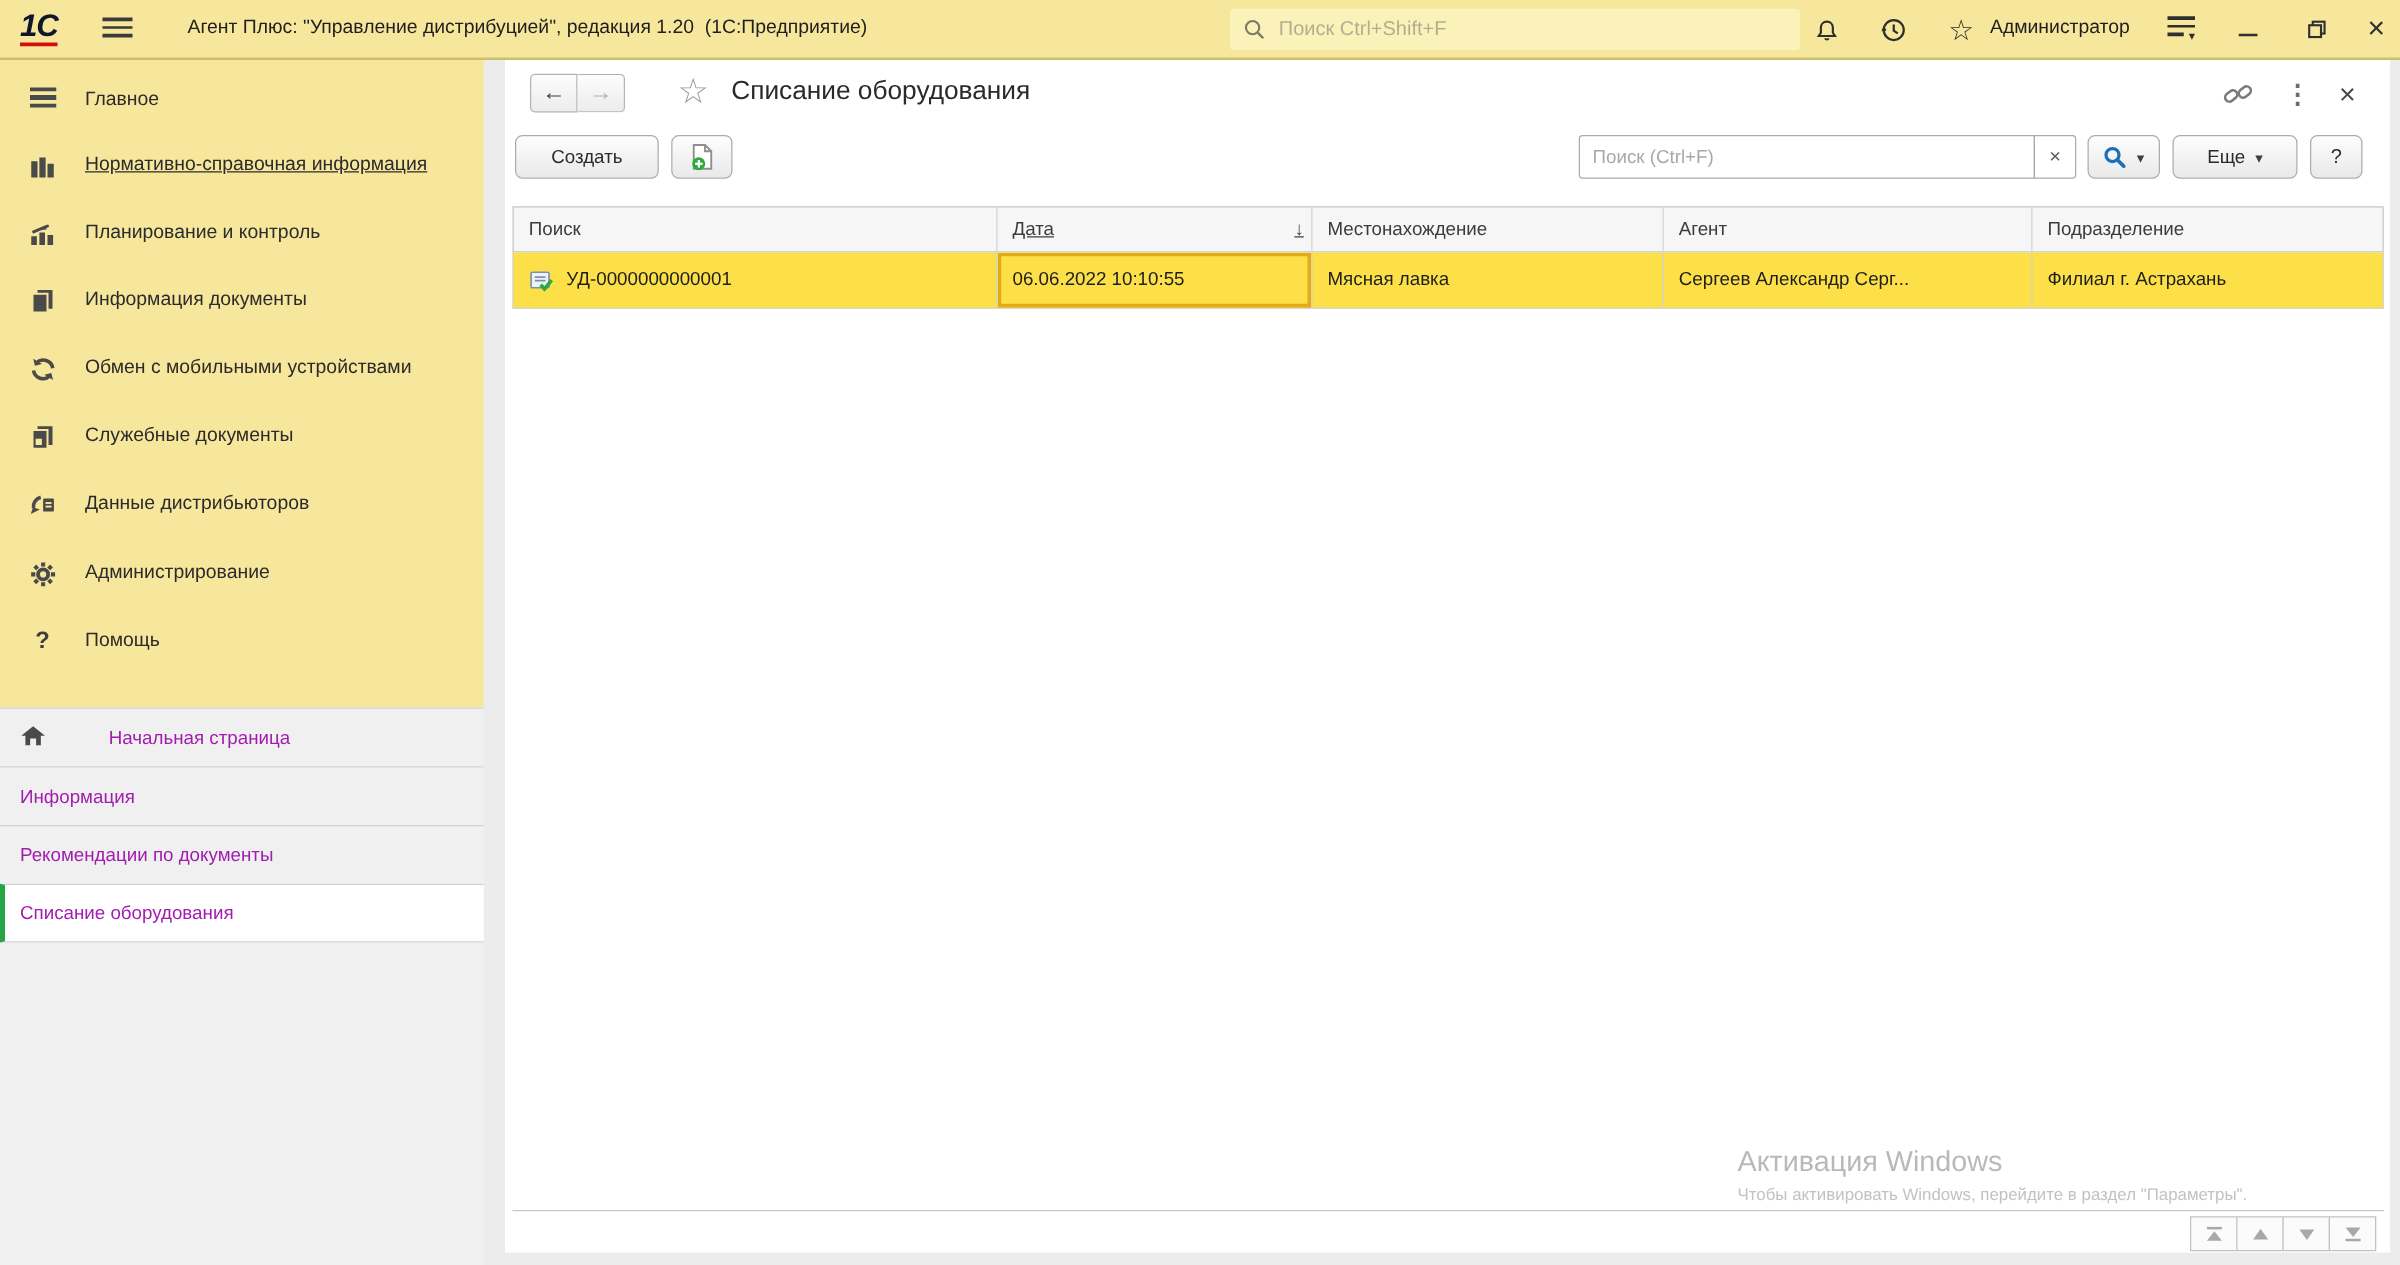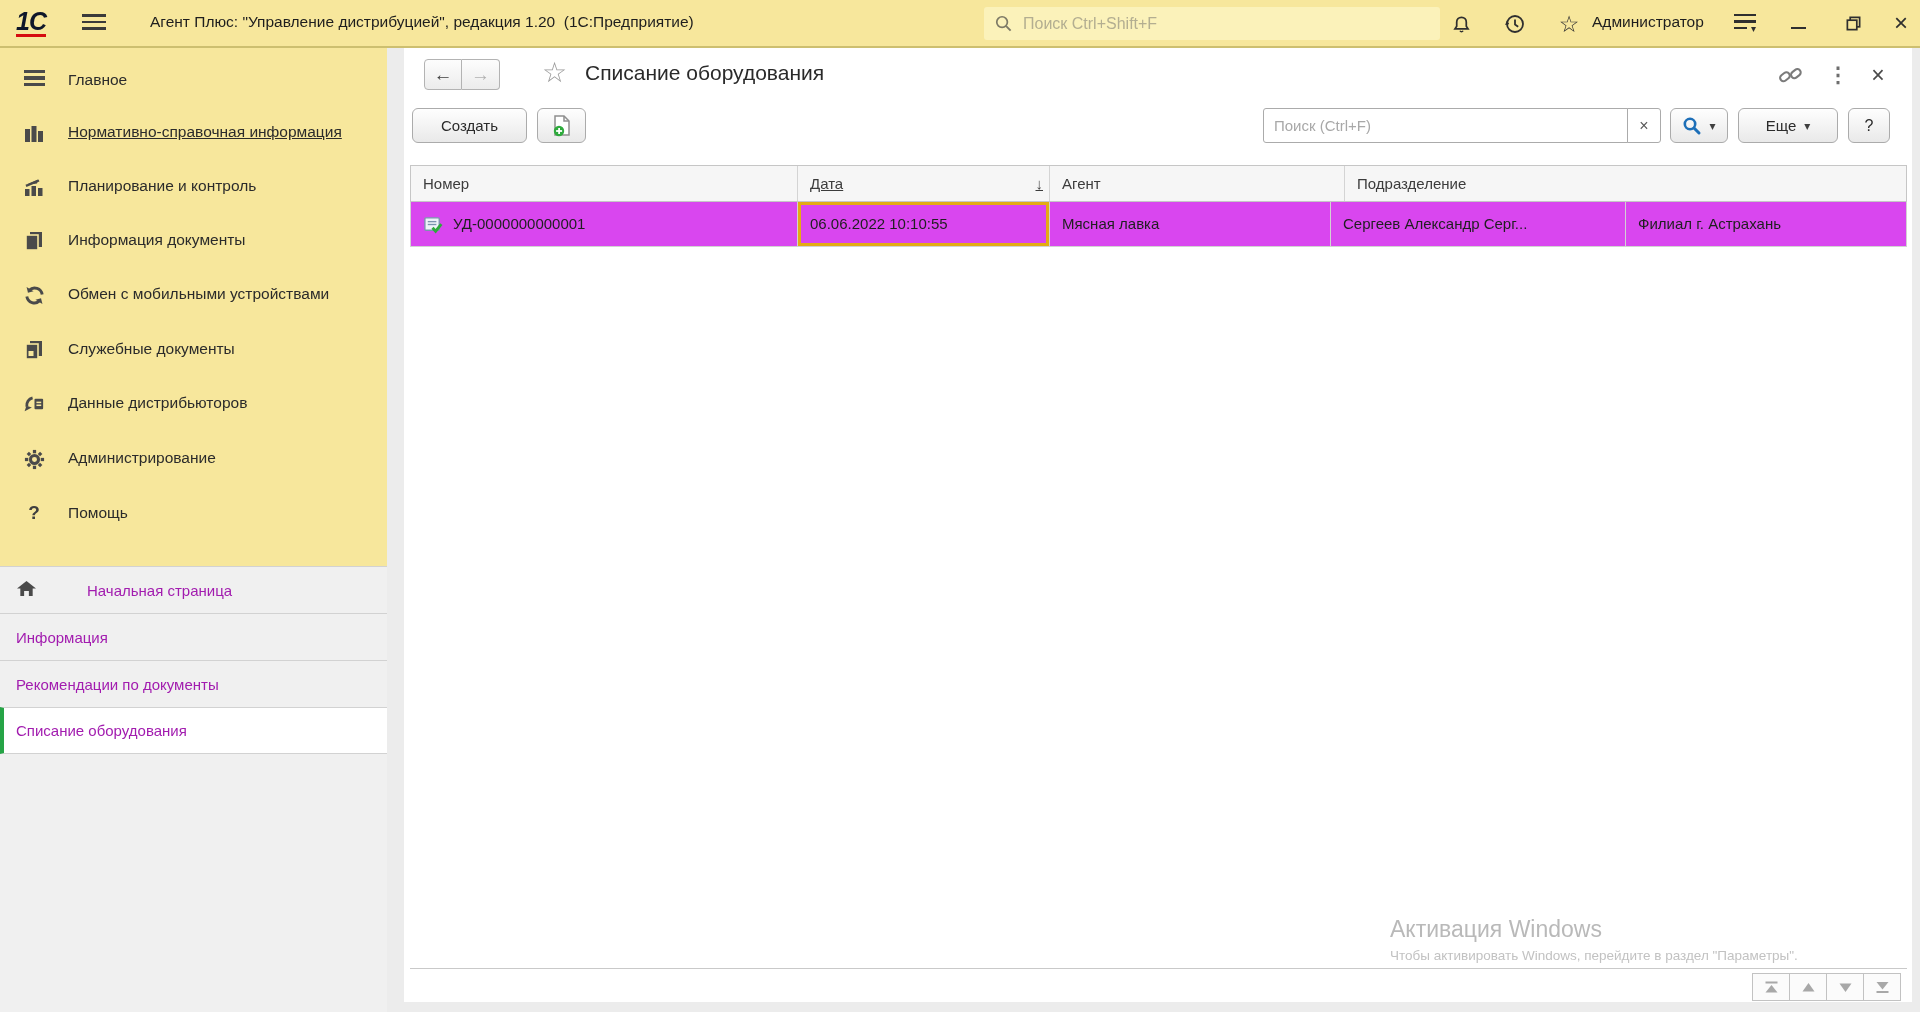--- a/index.html
+++ b/index.html
@@ -73,21 +73,21 @@
   .btn-help { left:1444px; width:42px; font-size:16px; }
   .caret { font-size:12px; color:#3f3f3f; }
   
   .tbl { position:absolute; left:6px; top:117px; width:1497px; }
   .tbl-head { display:flex; height:37px; background:#f6f6f6; border:1px solid #c6c6c6; }
   .th { font-size:15px; color:#3c3c3c; line-height:35px; padding-left:12px; border-right:1px solid #d4d4d4; cursor:pointer; }
   .th:last-child { border-right:none; }
   .c0 { width:387px; } .c1 { width:252px; } .c2 { width:281px; } .c3 { width:295px; } .c4 { width:280px; }
   .th.sorted { display:flex; justify-content:space-between; padding-right:6px;text-decoration:underline; }
   .sort-arrow { color:#4a4a4a; font-size:15px; }
-  .tbl-row { display:flex; height:45px; background:#d946ef; border-left:1px solid #d2d2d2;
+  .tbl-row { display:flex; height:45px; background:#fde047; border-left:1px solid #d2d2d2;
     border-right:1px solid #d2d2d2; border-bottom:1px solid #d2d2d2; cursor:pointer; }
   .td { font-size:15px; color:#1f1f1f; line-height:44px; padding-left:12px;
     border-right:1px solid #d2d2d2; white-space:nowrap; overflow:hidden; }
   .td:last-child { border-right:none; }
   .td.num { display:flex; align-items:center; gap:9px; }
   .td.focused { box-shadow:inset 0 0 0 3px #e3ab14; }
   .tbl-bottom { position:absolute; left:6px; top:920px; width:1497px; border-top:1px solid #c9c9c9; }
   
   .scrollnav { position:absolute; right:11px; top:925px; display:flex; }
   .sn-btn { width:38px; height:28px; border:1px solid #c2c2c2; margin-left:-1px; background:#fbfbfb;
@@ -326,25 +326,26 @@
     <span class="caret">▾</span>
   </button>
   <button class="btn btn-more">
     <span>Еще</span>
     <span class="caret">▾</span>
   </button>
   <button class="btn btn-help">?</button>
 
   <div class="tbl">
     <div class="tbl-head">
-      <div class="th c0">Номер</div>
+      <div class="th c0">Поиск</div>
       <div class="th c1 sorted">
         <span>Дата</span>
         <span class="sort-arrow">↓</span>
       </div>
+      <div class="th c2">Местонахождение</div>
       <div class="th c3">Агент</div>
       <div class="th c4">Подразделение</div>
     </div>
     <div class="tbl-row">
       <div class="td num c0">
         <svg width="21" height="21" viewBox="0 0 22 22">
           <rect x="2" y="4" width="15" height="13" rx="1" fill="#eef3f8" stroke="#7a93ad" stroke-width="1.4"></rect>
           <line x1="5" y1="8" x2="14" y2="8" stroke="#7a93ad" stroke-width="1.4"></line>
           <line x1="5" y1="11" x2="14" y2="11" stroke="#7a93ad" stroke-width="1.4"></line>
           <path d="M10 14.5 l3.2 3.5 l6-7.5" fill="none" stroke="#2eaa3c" stroke-width="3"></path>

